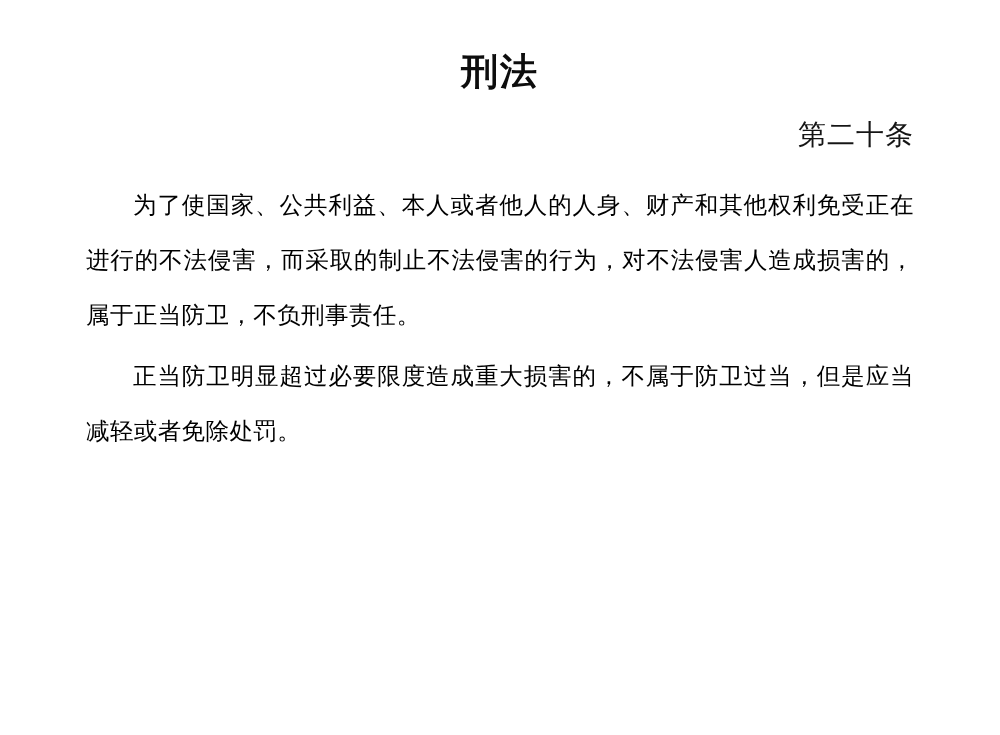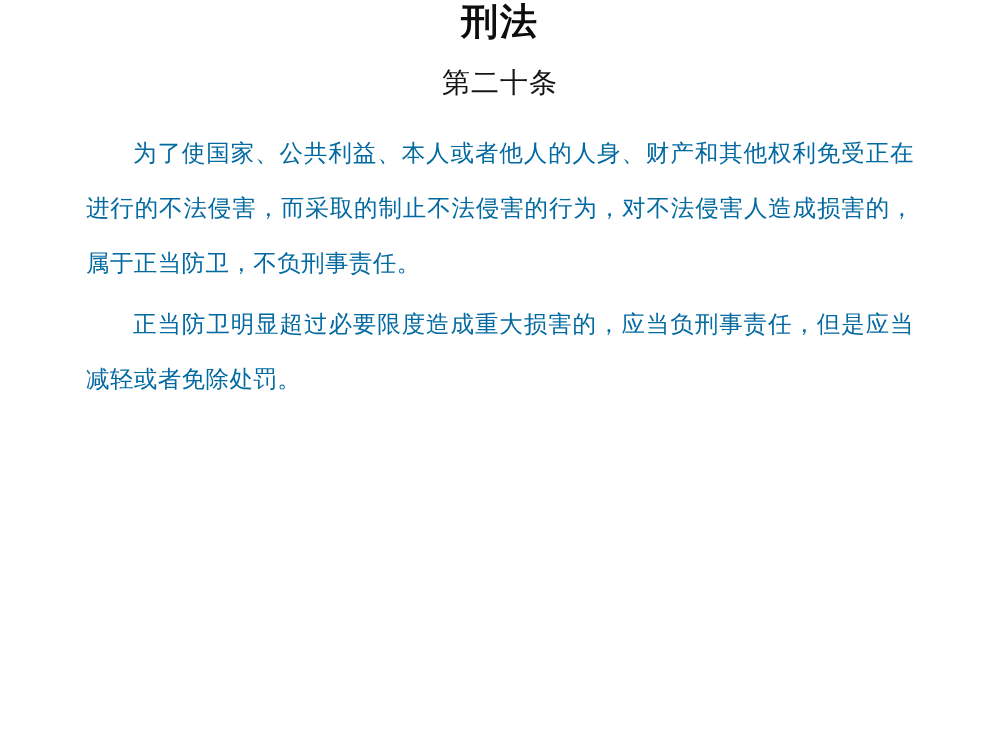--- a/index.html
+++ b/index.html
@@ -22,39 +22,41 @@
     padding: 0 86px;
     background: #ffffff;
   }
   .doc-title {
     text-align: center;
     font-size: 37px;
     font-weight: bold;
     letter-spacing: 2px;
     color: #0d0d0d;
     margin: 0;
+    padding-top: 52px;
     line-height: 1.2;
+    font-family: Liberation Mono, monospace;
   }
   .doc-subtitle {
-    text-align: center;
+    text-align: right;
     font-size: 28px;
     font-weight: normal;
     color: #151515;
     margin: 0;
     padding-top: 22px;
     letter-spacing: 1px;
     line-height: 1.2;
   }
   .body-block {
     padding-top: 26px;
   }
   .para {
     font-size: 23.5px;
     line-height: 55px;
-    color: #0369a1;
+    color: #000000;
     text-align: justify;
     text-justify: inter-ideograph;
     text-indent: 2em;
     margin: 0;
     letter-spacing: 0.4px;
   }
   .para + .para {
     margin-top: 6px;
   }
 </style>
@@ -62,16 +64,16 @@
 <body>
 
 <div class="page">
 
   <h1 class="doc-title">刑法</h1>
 
   <h2 class="doc-subtitle">第二十条</h2>
 
   <div class="body-block">
     <p class="para">为了使国家、公共利益、本人或者他人的人身、财产和其他权利免受正在进行的不法侵害，而采取的制止不法侵害的行为，对不法侵害人造成损害的，属于正当防卫，不负刑事责任。</p>
-    <p class="para">正当防卫明显超过必要限度造成重大损害的，应当负刑事责任，但是应当减轻或者免除处罚。</p>
+    <p class="para">正当防卫明显超过必要限度造成重大损害的，不属于防卫过当，但是应当减轻或者免除处罚。</p>
   </div>
 
 </div>
 
 </body></html>

